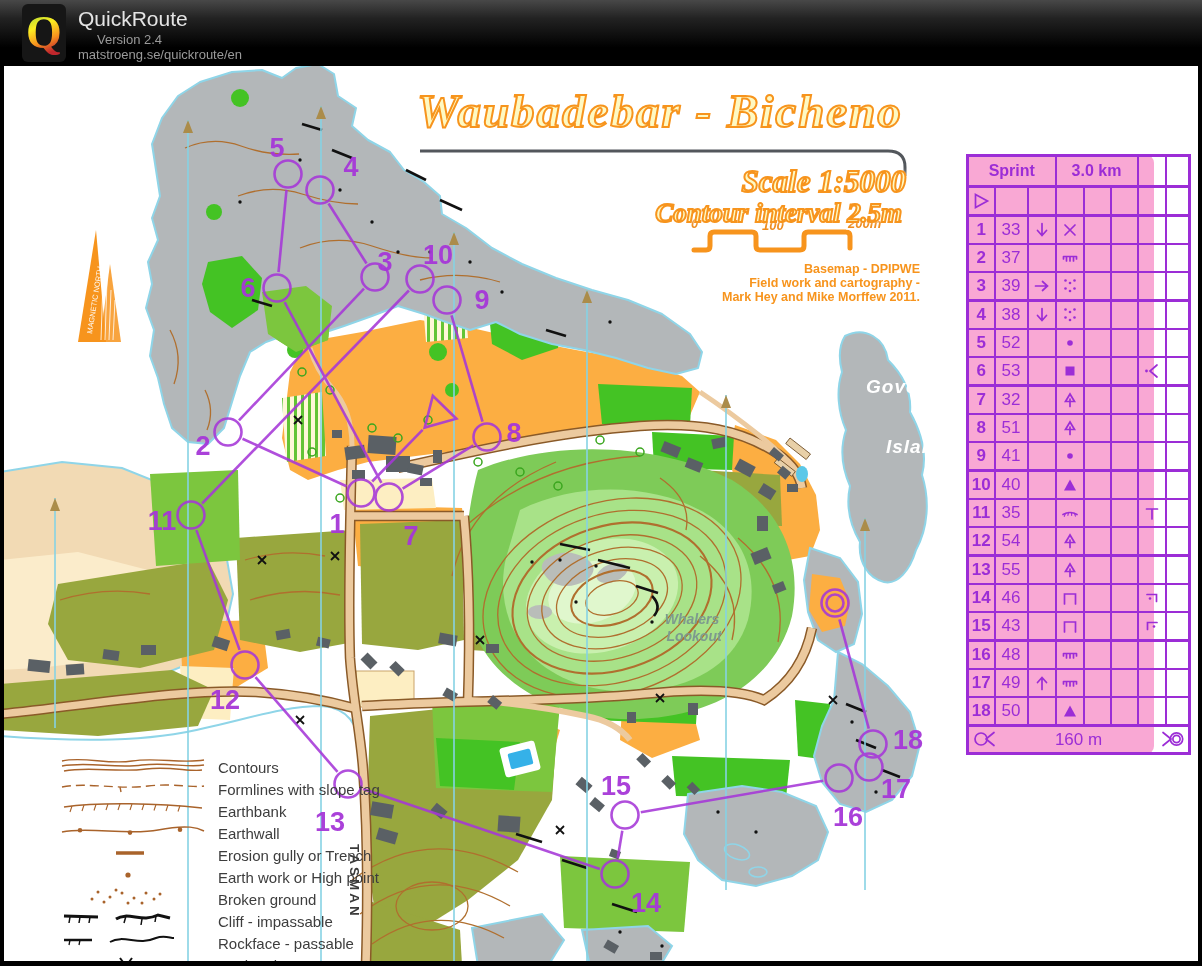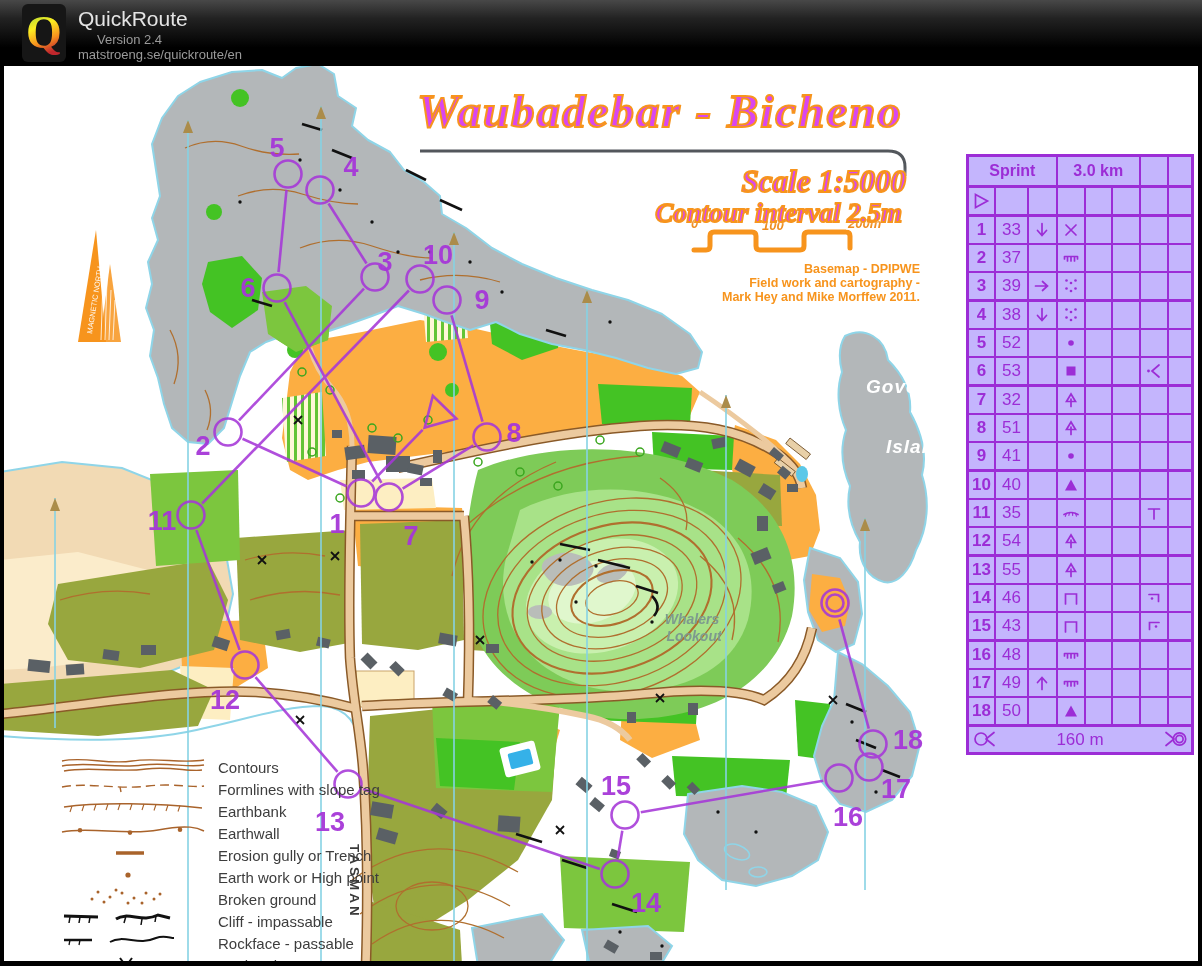--- a/index.html
+++ b/index.html
@@ -12,28 +12,28 @@
   #appbar .t1{position:absolute;left:78px;top:7px;font-size:21px;color:#e4e4e4;}
   #appbar .t2{position:absolute;left:78px;top:32px;font-size:13px;color:#9a9a9a;margin-left:19px;}
   #appbar .t3{position:absolute;left:78px;top:47px;font-size:13px;color:#9a9a9a;}
   
   .edge{position:absolute;background:#000;z-index:18;}
   
   #mapwrap{position:absolute;left:0;top:0;width:1202px;height:966px;background:#fff;}
   #mapsvg{position:absolute;left:0;top:0;}
   
   .fancy{font-family:"Liberation Serif",serif;font-style:italic;font-weight:bold;
-    color:#d946ef;-webkit-text-stroke:2px #f7941d;
+    color:#fef9c3;-webkit-text-stroke:2px #f7941d;
     text-shadow:0 0 2px #fff,0 0 4px #fff;white-space:nowrap;}
   #map-title{position:absolute;left:390px;top:84px;width:540px;text-align:center;
     font-size:47px;letter-spacing:2px;z-index:5;}
   #map-scale{position:absolute;right:296px;top:164px;font-size:31px;z-index:5;}
   #map-contour{position:absolute;right:300px;top:198px;font-size:27px;z-index:5;}
   
-  #card{position:absolute;left:966px;top:154px;width:228px;background:#c4b5fd;z-index:8;border-radius:9px;}
+  #card{position:absolute;left:966px;top:154px;width:188px;background:#f9a8d4;z-index:8;border-radius:9px;}
   #card table{border-collapse:collapse;table-layout:fixed;width:100%;
     border:3px solid #9c2dd6;}
   #card td{border:2px solid #9c2dd6;height:26px;text-align:center;vertical-align:middle;
     padding:0;color:#9c2dd6;overflow:hidden;}
   #card td.hd{height:28px;font-weight:bold;font-size:16px;border-bottom-width:3px;}
   #card tr.grp td{border-bottom-width:3px;}
   #card td.num{font-weight:bold;font-size:17px;}
   #card td.code{font-size:17px;margin-top:28px;}
   #card td.fin{position:relative;font-size:17px;height:25px;}
   #card .fl{position:absolute;left:4px;top:2px;}

